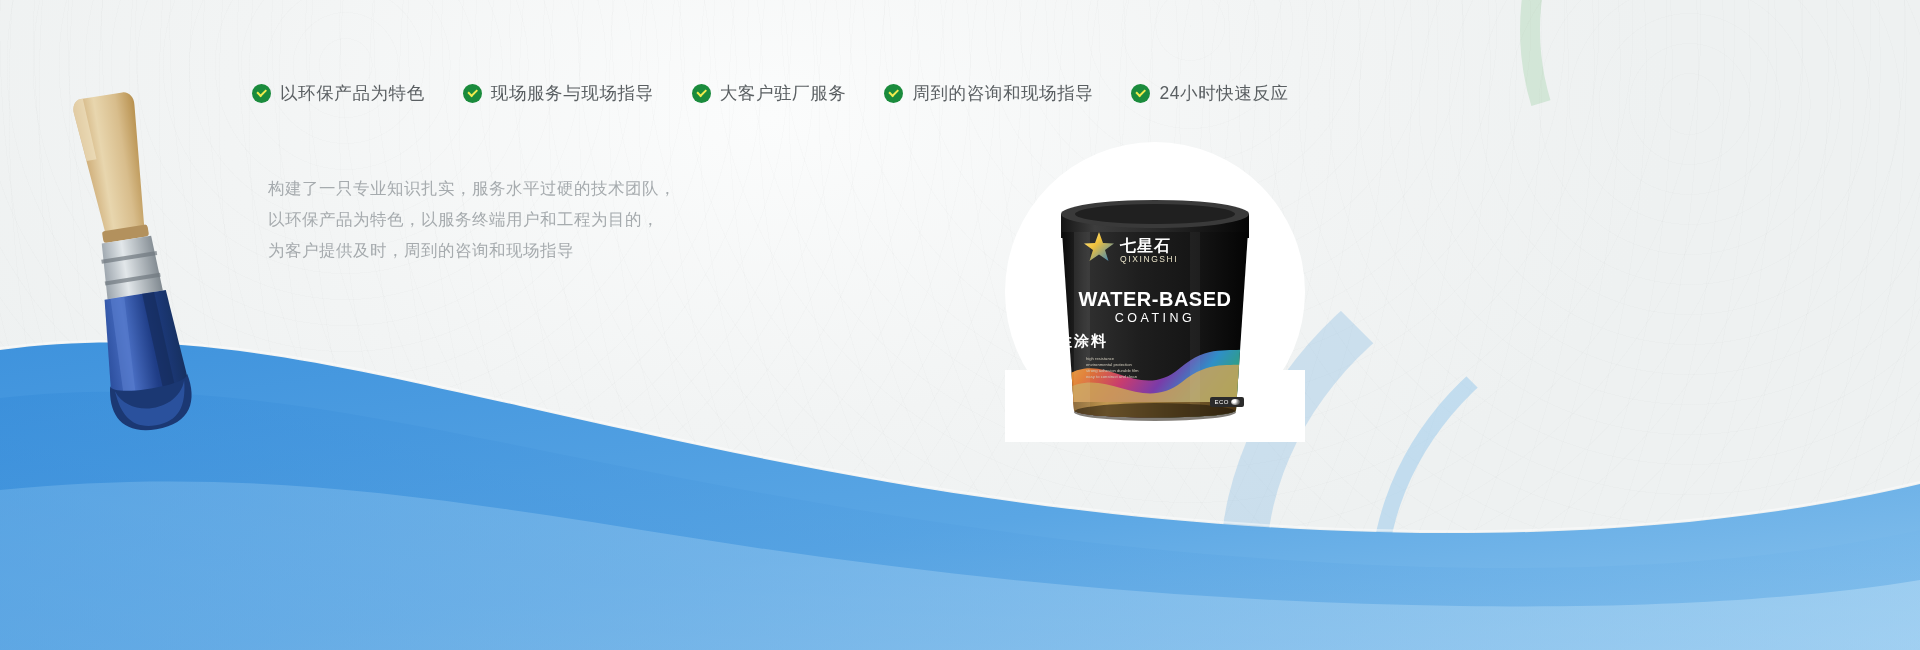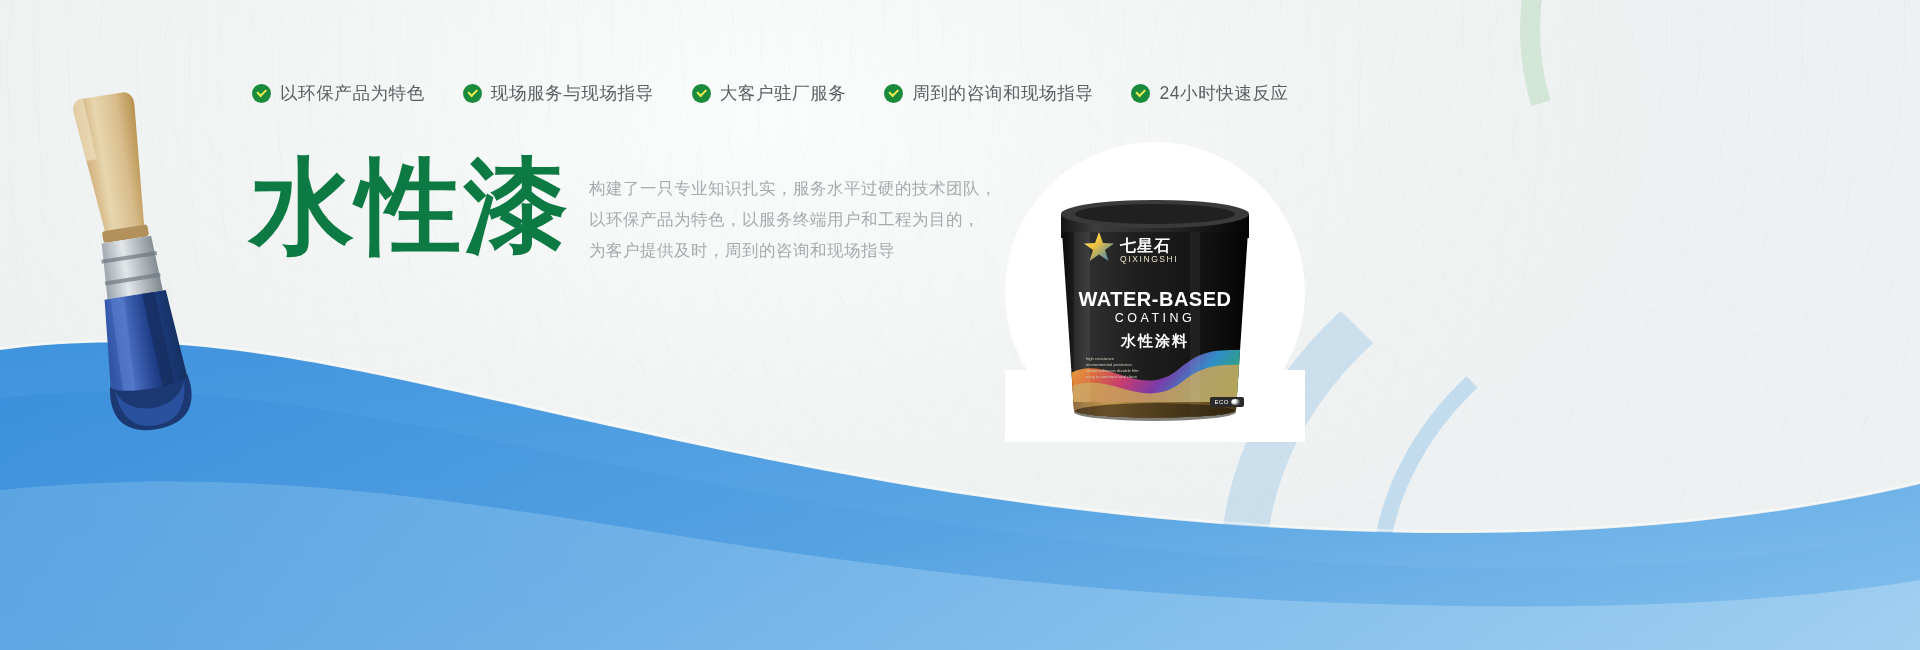--- a/index.html
+++ b/index.html
@@ -175,21 +175,20 @@
     letter-spacing:0.5px; white-space:nowrap;
   }
   .coating-line {
     position:absolute; left:0; right:0; top:115px;
     text-align:center;
     font-size:12.5px; font-weight:normal; color:#ffffff;
     letter-spacing:3.5px; white-space:nowrap;
   }
   .cn-line {
     position:absolute; left:0; right:0; top:136px;
-    text-align:center;
     font-size:15px; font-weight:bold; color:#ffffff;
     letter-spacing:2px; white-space:nowrap;
   }
   .spec-lines {
     position:absolute; left:46px; top:160px;
     font-size:4.2px; line-height:6px; color:#cfcabb;
     white-space:nowrap;
   }
   .eco-badge {
     position:absolute; right:26px; bottom:24px;
@@ -382,21 +381,20 @@
       <span class="check-badge"></span>
       <span class="feature-label">周到的咨询和现场指导</span>
     </div>
     <div class="feature">
       <span class="check-badge"></span>
       <span class="feature-label">24小时快速反应</span>
     </div>
   </div>
 
   <div class="headline-row">
-    <div class="headline-main">水性漆</div>
     <div class="headline-para">
       <div>构建了一只专业知识扎实，服务水平过硬的技术团队，</div>
       <div>以环保产品为特色，以服务终端用户和工程为目的，</div>
       <div>为客户提供及时，周到的咨询和现场指导</div>
     </div>
   </div>
 
 
 </div>
 

